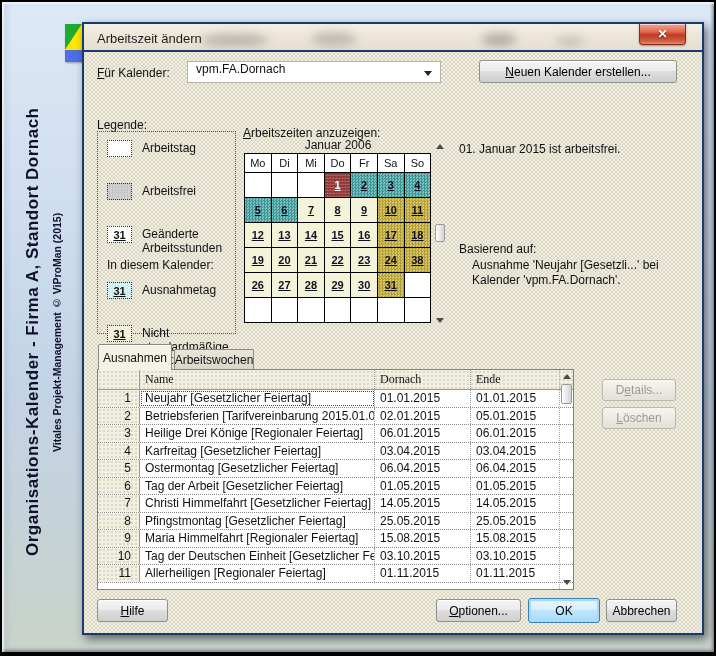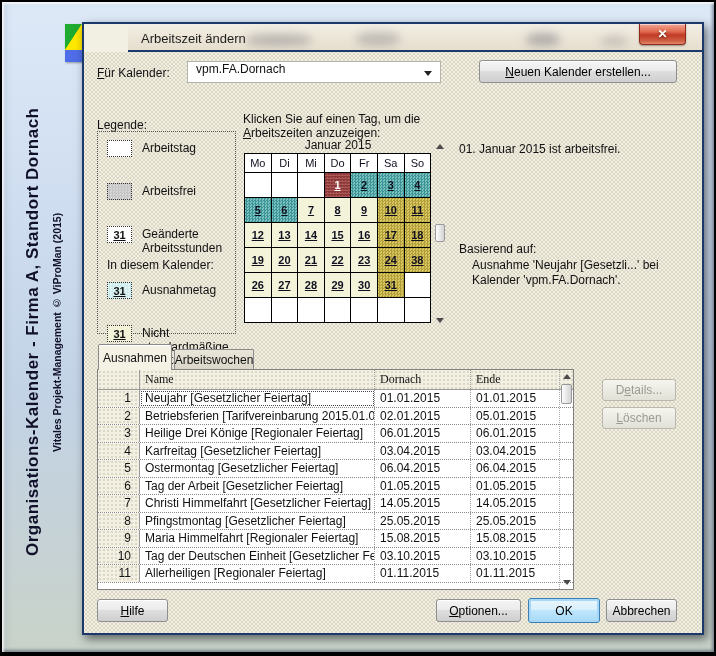--- a/index.html
+++ b/index.html
@@ -24,21 +24,21 @@
     font-size:17px; font-weight:bold; color:#10102a; letter-spacing:.5px;
     display:flex; align-items:center; justify-content:center; white-space:nowrap; }
   .v-subtitle { position:absolute; left:47px; top:96px; width:16px; height:468px;
     writing-mode:vertical-rl; transform:rotate(180deg);
     font-size:10.5px; font-weight:bold; color:#10102a;
     display:flex; align-items:center; justify-content:center; white-space:nowrap; }
 
   
   .dialog { position:absolute; left:80px; top:20px; width:622px; height:613px;
     border:2px solid #1b3a6b; background:#f2efe3;
-    box-shadow:3px 4px 9px rgba(25,25,30,.6);padding-left:44px; }
+    box-shadow:3px 4px 9px rgba(25,25,30,.6); }
   .titlebar { position:relative; height:28px; overflow:hidden;
     background:linear-gradient(180deg,#f3eee5 0%,#ece5d7 55%,#e6dfcf 100%);
     border-bottom:2px solid #1b3a6b; }
   .titlebar-text { position:absolute; left:13px; top:7px; font-size:13px; color:#1c1c1c; }
   .smudge { position:absolute; background:#5c5c68; filter:blur(5px); opacity:.35; border-radius:45%; }
   .sm1 { left:118px; top:10px; width:66px; height:12px; }
   .sm2 { left:228px; top:8px;  width:44px; height:14px; opacity:.3; }
   .sm3 { left:398px; top:9px;  width:34px; height:13px; opacity:.4; }
   .sm4 { left:472px; top:12px; width:28px; height:10px; opacity:.25; }
   .close-btn { position:absolute; right:16px; top:0; width:47px; height:21px;
@@ -177,21 +177,20 @@
 
         <span class="lbl" style="left:13px; top:14px;"><u>F</u>ür Kalender:</span>
         <div class="combo">
           <span>vpm.FA.Dornach</span>
           <span class="combo-arrow"></span>
         </div>
         <div class="btn" style="left:395px; top:8px; width:198px; height:23px;">
           <span><u>N</u>euen Kalender erstellen...</span>
         </div>
 
-        <span class="lbl" style="left:159px; top:60px;">Klicken Sie auf einen Tag, um die</span>
         <span class="lbl" style="left:159px; top:74px;"><u>A</u>rbeitszeiten anzuzeigen:</span>
 
         <span class="lbl" style="left:13px; top:66px;">Legende:</span>
         <div class="legend-box">
           <div class="legend-item">
             <div class="swatch s-white"></div>
             <div class="legend-label">Arbeitstag</div>
           </div>
           <div class="legend-item">
             <div class="swatch s-gray"></div>
@@ -211,21 +210,21 @@
             <div class="legend-label">Ausnahmetag</div>
           </div>
           <div class="legend-item">
             <div class="swatch s-yellow">
                 <u>31</u>
               </div>
             <div class="legend-label" style="width:84px;">Nicht standardmäßige Arbeitswoche</div>
           </div>
         </div>
 
-        <div class="cal-title">Januar 2015</div>
+        <div class="cal-title">Januar 2006</div>
         <div class="cal-grid">
             <div class="cal-cell cal-head">Mo</div>
             <div class="cal-cell cal-head">Di</div>
             <div class="cal-cell cal-head">Mi</div>
             <div class="cal-cell cal-head">Do</div>
             <div class="cal-cell cal-head">Fr</div>
             <div class="cal-cell cal-head">Sa</div>
             <div class="cal-cell cal-head">So</div>
             <div class="cal-cell t-empty"></div>
             <div class="cal-cell t-empty"></div>

